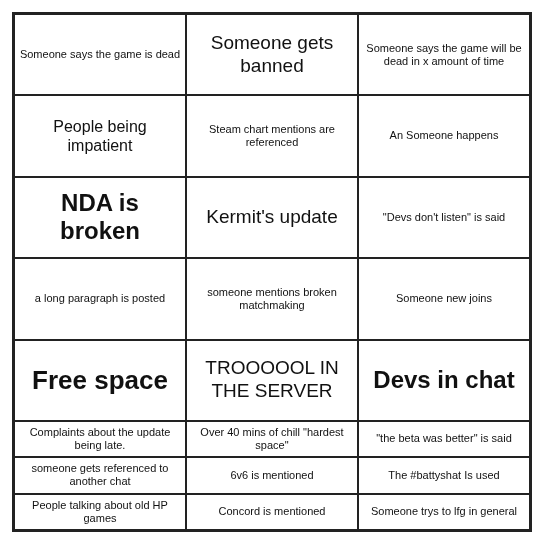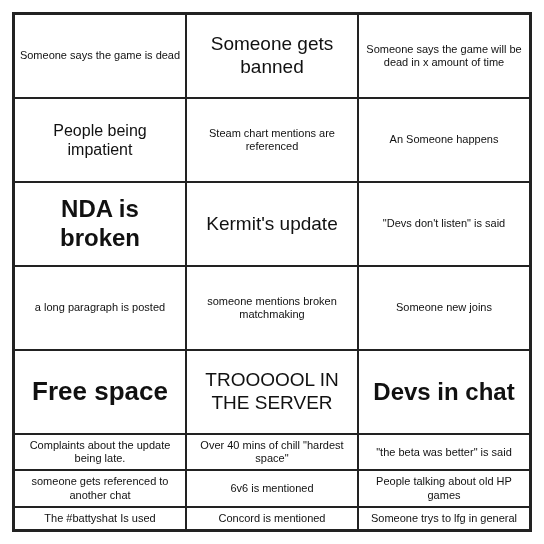--- a/index.html
+++ b/index.html
@@ -65,17 +65,17 @@
     <div class="bingo-cell">someone mentions broken matchmaking</div>
     <div class="bingo-cell">Someone new joins</div>
     <div class="bingo-cell free-space">Free space</div>
     <div class="bingo-cell bold-medium">TROOOOOL IN THE SERVER</div>
     <div class="bingo-cell large-text">Devs in chat</div>
     <div class="bingo-cell">Complaints about the update being late.</div>
     <div class="bingo-cell">Over 40 mins of chill "hardest space"</div>
     <div class="bingo-cell">"the beta was better" is said</div>
     <div class="bingo-cell">someone gets referenced to another chat</div>
     <div class="bingo-cell">6v6 is mentioned</div>
+    <div class="bingo-cell">The #battyshat Is used</div>
     <div class="bingo-cell">People talking about old HP games</div>
-    <div class="bingo-cell">The #battyshat Is used</div>
     <div class="bingo-cell">Concord is mentioned</div>
     <div class="bingo-cell">Someone trys to lfg in general</div>
   </div>
 
 </body></html>

